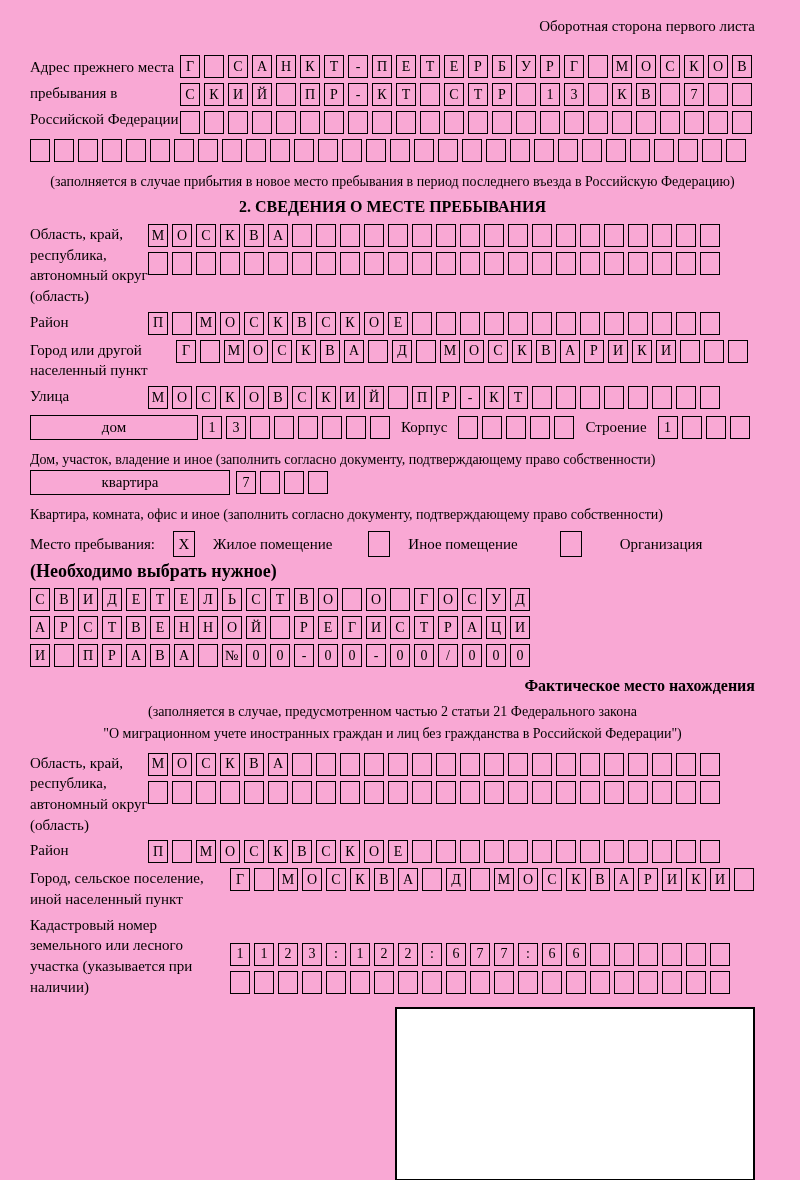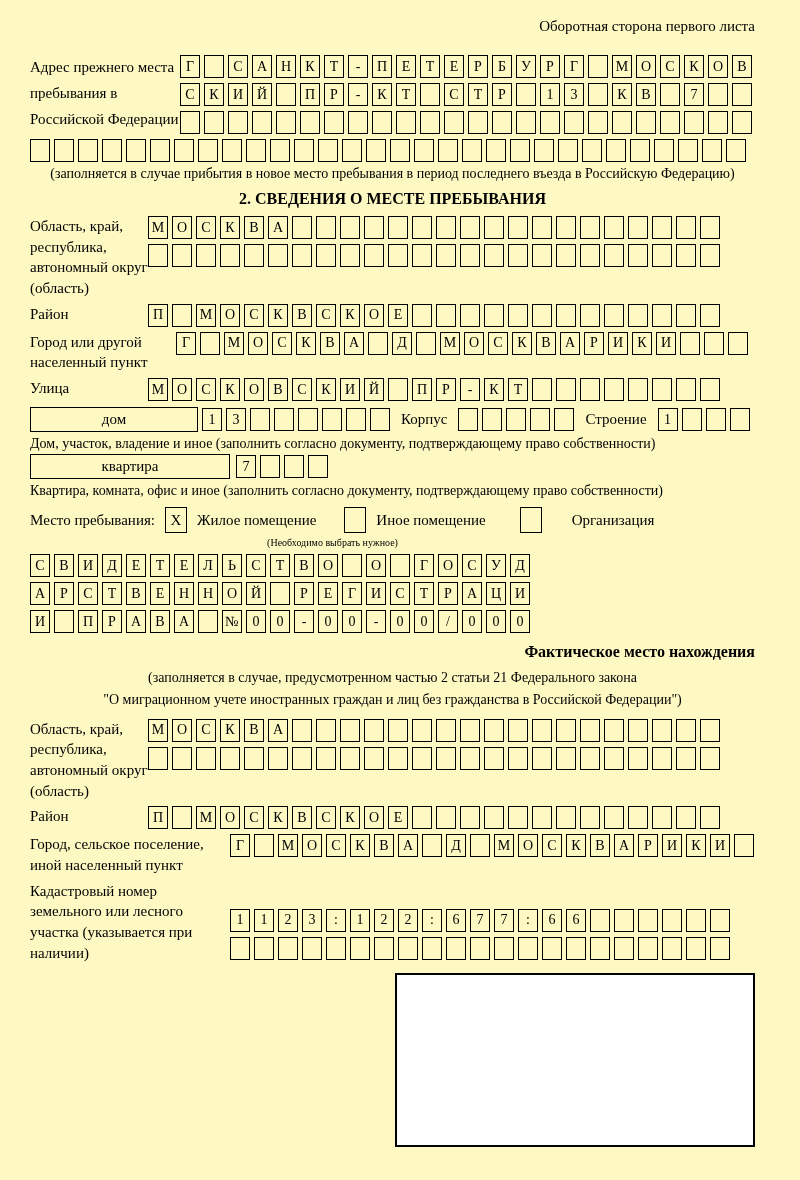--- a/index.html
+++ b/index.html
@@ -1,19 +1,19 @@
 <!DOCTYPE html>
 <html><head>
 <meta charset="utf-8">
 <style>
   html,body{margin:0;padding:0;background:#fff;}
   .page{
     width:800px;height:1180px;box-sizing:border-box;
     padding:18px 45px 0 30px;
-    background:#fef9c3;color:#000;
+    background:#f9a8d4;color:#000;
     font-family:"Liberation Serif","DejaVu Serif",serif;
     overflow:hidden;position:relative;
   }
   .top-note{text-align:right;font-size:15px;}
   
   .cells{display:flex;gap:4px;}
   .cell{
     flex:none;width:20px;height:23px;box-sizing:border-box;
     border:1.6px solid #000;display:flex;align-items:center;justify-content:center;
     font-size:14px;line-height:1;
@@ -21,35 +21,35 @@
   .rowstack{display:flex;flex-direction:column;gap:5px;}
   .frow{display:flex;align-items:flex-start;margin-bottom:5px;}
   .flabel{flex:none;font-size:15px;line-height:1.38;}
   .w118{width:118px;}
   .w146{width:146px;}
   .w200{width:200px;}
   .w222{width:222px;}
   .addr-block{display:flex;margin-top:20px;}
   .addr-label{width:150px;font-size:15px;line-height:1.72;}
   .fullrow{margin-top:5px;}
-  .caption{font-size:14px;text-align:center;margin:4px 0 2px 0;}
+  .caption{font-size:14px;text-align:center;margin:12px 0 2px 0;}
   .sec-title{font-size:16px;font-weight:bold;text-align:center;margin:8px 0 8px 0;}
   .widebox{
     flex:none;box-sizing:border-box;border:1.8px solid #000;height:25px;
     display:flex;align-items:center;justify-content:center;font-size:15px;
   }
   .dom-row{display:flex;align-items:center;gap:4px;margin-top:6px;}
   .inline-label{font-size:15px;padding:0 7px;white-space:nowrap;}
   .kv-row{display:flex;align-items:center;gap:6px;}
-  .mesto-row{display:flex;align-items:center;margin-top:8px;font-size:15px;}
+  .mesto-row{display:flex;align-items:center;margin-top:8px;font-size:15px;gap:8px;}
   .cbox{
     flex:none;width:22px;height:26px;box-sizing:border-box;border:1.7px solid #000;
     display:flex;align-items:center;justify-content:center;font-size:15px;margin:0 10px;
   }
-  .small-center{font-size:10px;text-align:center;margin:4px 120px 6px 0;}
+  .small-center{font-size:18px;margin:4px 120px 6px 0;font-weight:bold;}
   .fact-title{font-size:16px;font-weight:bold;text-align:right;margin:10px 0 6px 0;}
   .fact-cap{font-size:14px;text-align:center;line-height:1.55;}
   .bottom-box{
     width:360px;height:174px;box-sizing:border-box;border:2px solid #000;
     margin-left:365px;margin-top:10px;background:#fff;
   }
 </style>
 </head>
 <body>
 

